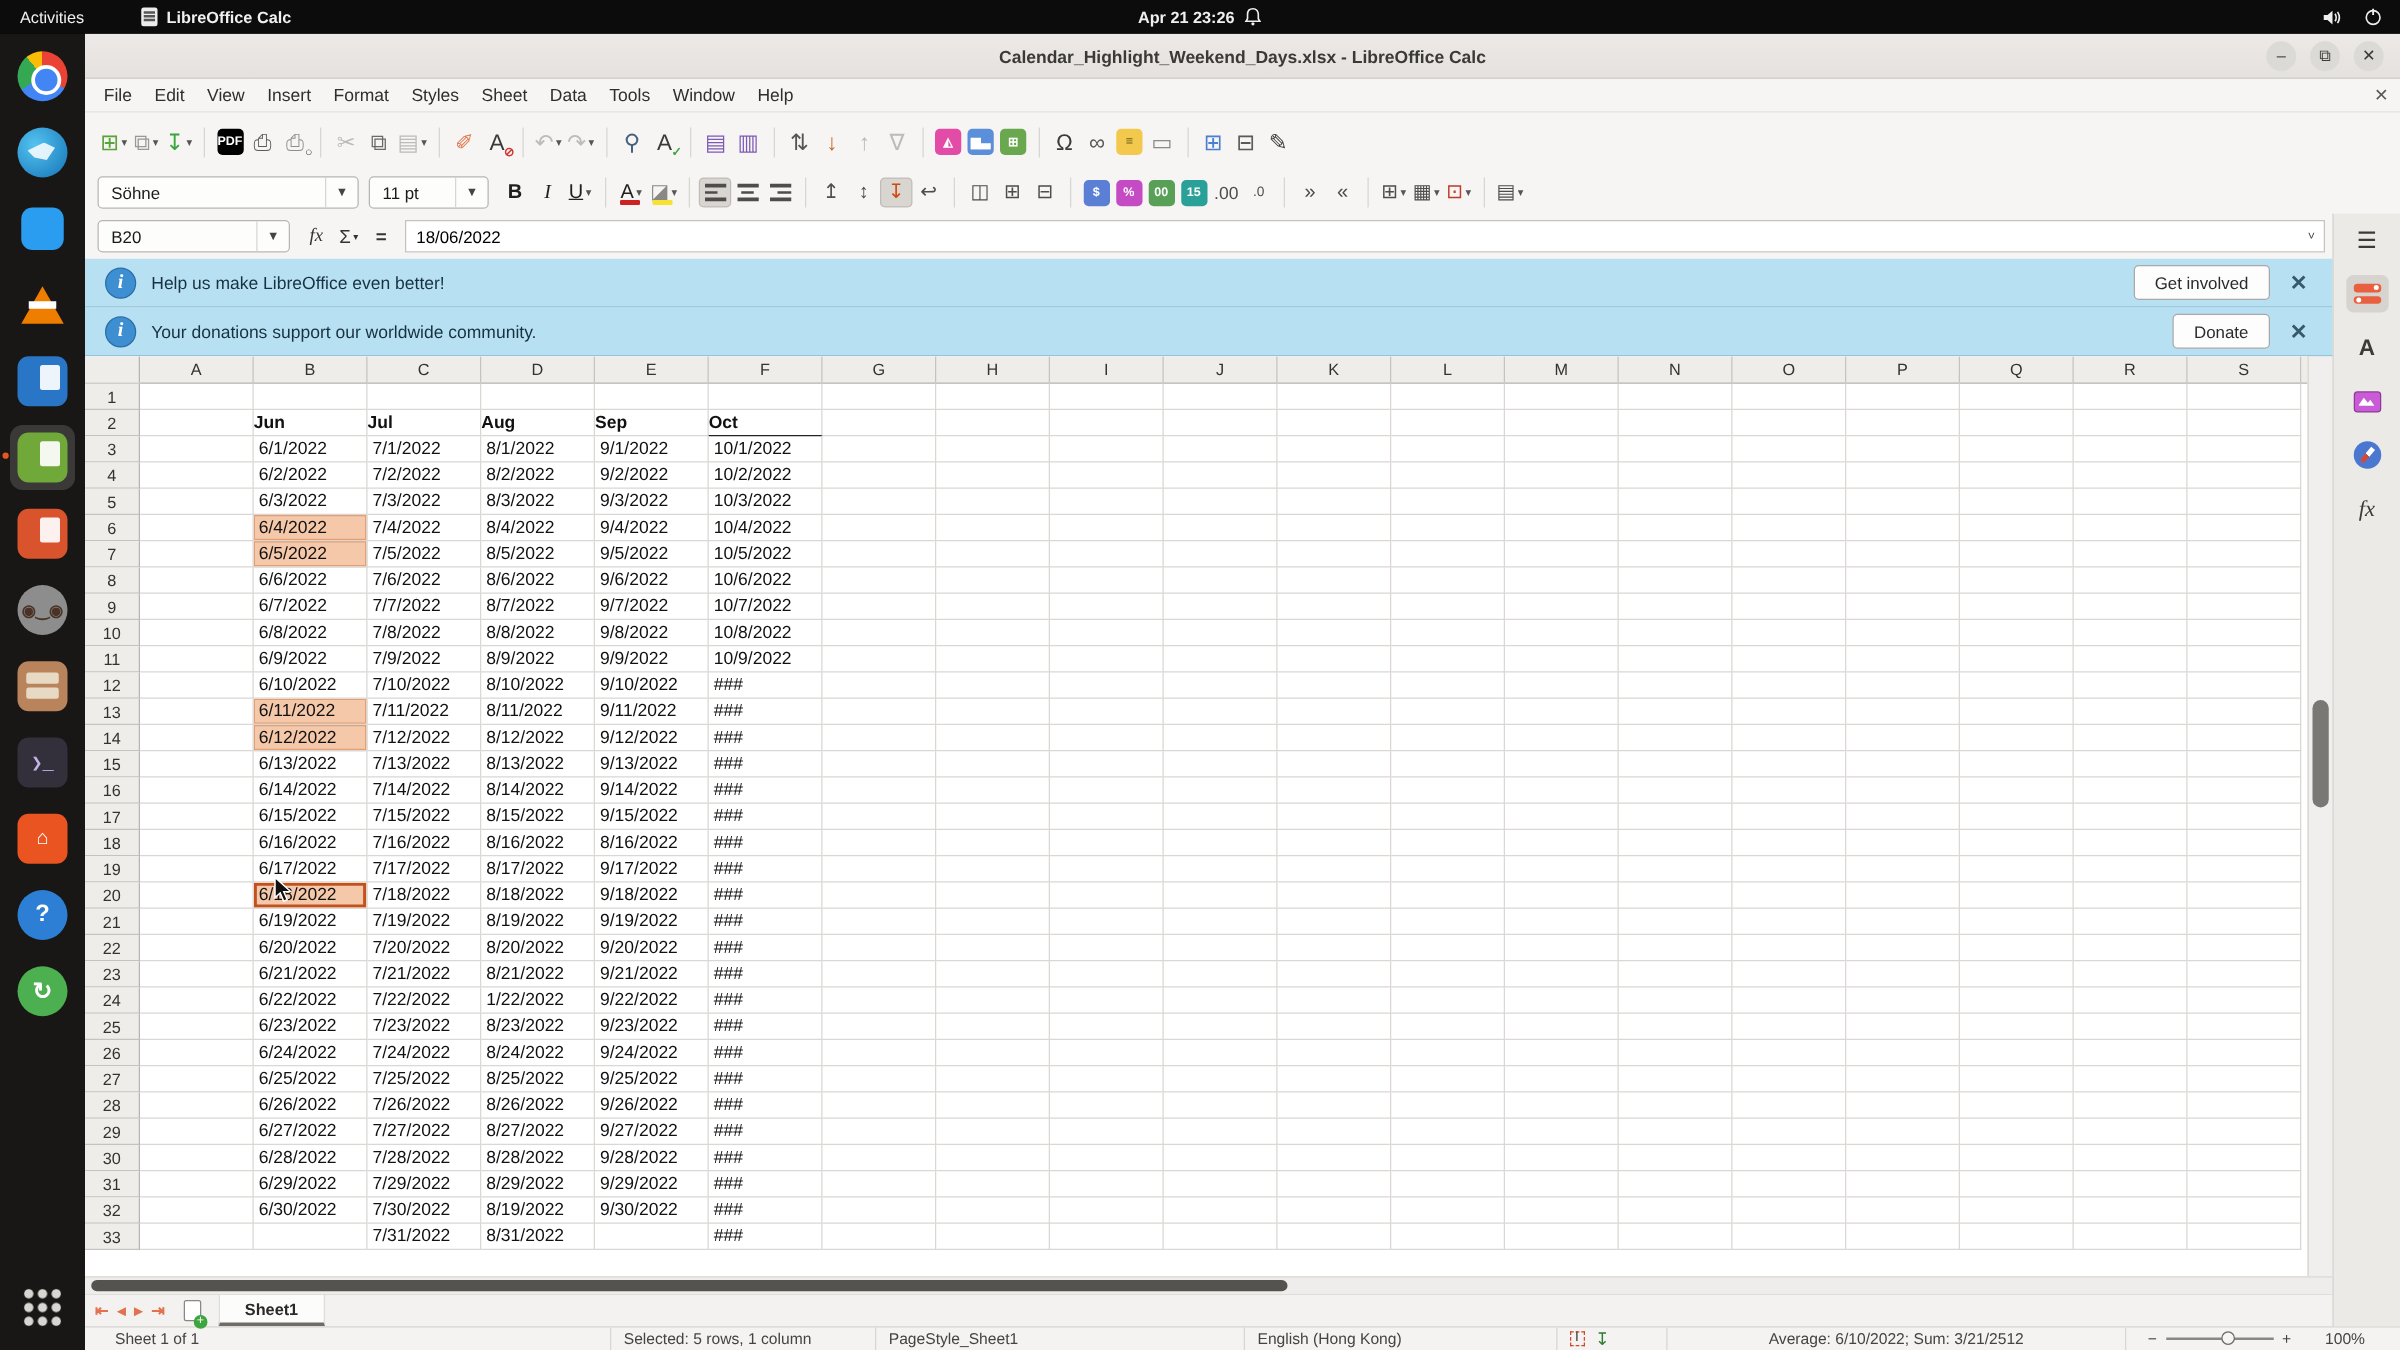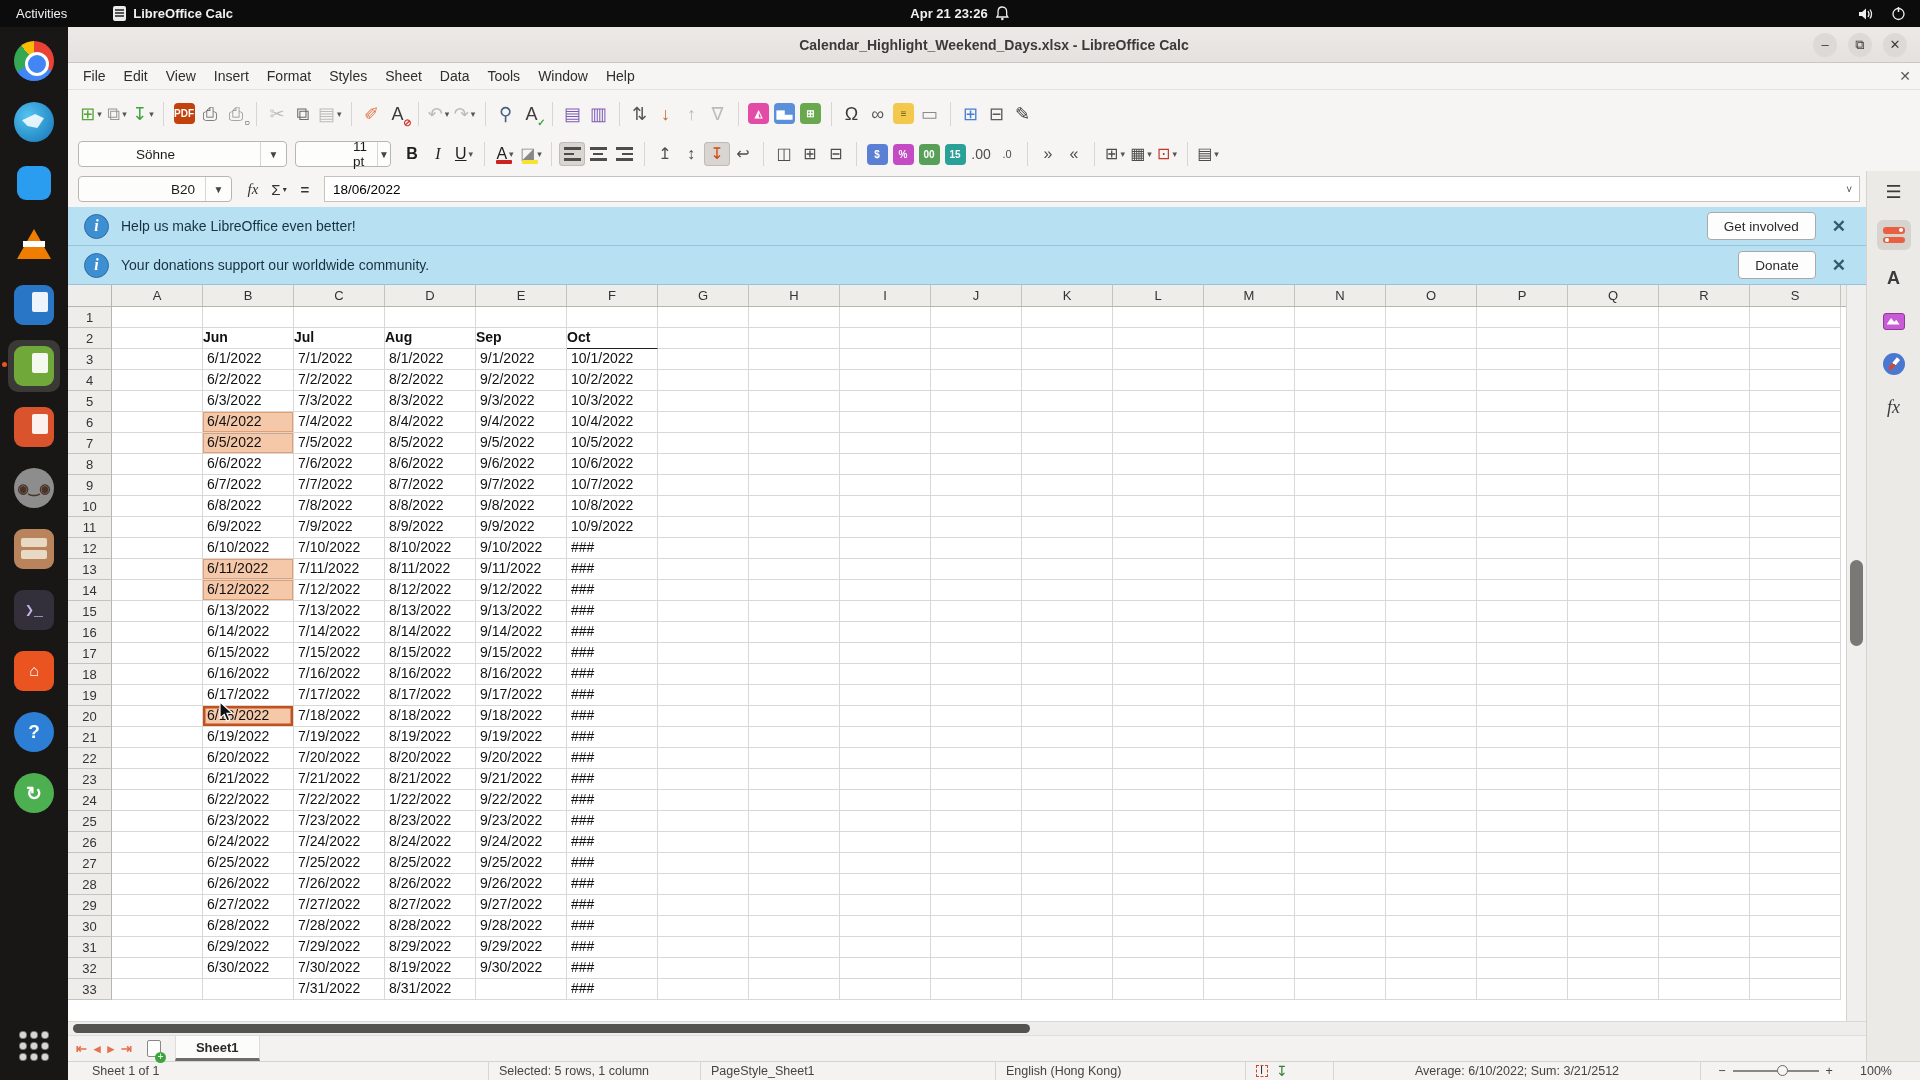--- a/index.html
+++ b/index.html
@@ -77,27 +77,27 @@
   .tb-icon .glyph { line-height:1; }
   .tb-icon .caret { font-size:9px; color:#555; margin-left:2px; }
   .tb-icon .badge { position:absolute; right:-1px; bottom:0; font-size:10px; line-height:1; font-weight:bold; }
   .tb-icon .boxi { width:21px; height:21px; border-radius:4px; color:#fff; font-size:10px;
      font-weight:bold; display:flex; align-items:center; justify-content:center; }
   .tb-icon.active { background:#d9d6d2; box-shadow:inset 0 0 0 1px #bfbcb8; }
   .colorbar { position:absolute; left:4px; bottom:2px; width:16px; height:4px; border-radius:1px; }
   .align-ic { width:17px; display:flex; flex-direction:column; gap:3px; }
   .align-ic i { display:block; height:2.5px; background:#4e4d4b; }
   .combo { height:26px; background:#fdfdfc; border:1px solid #b9b6b2; border-radius:4px;
-     display:flex; align-items:center; font-size:13.5px; color:#1a1a1a; margin-right:8px;padding-left:47px; }
+     display:flex; align-items:center; font-size:13.5px; color:#1a1a1a; margin-right:8px; }
   .combo .val { padding:0 10px; flex:1; }
   .combo .car { width:26px; border-left:1px solid #d8d6d2; height:100%; display:flex;
      align-items:center; justify-content:center; font-size:10px; color:#444; }
 
   #formulabar { height:36px; display:flex; align-items:center; padding-left:10px; }
-  #namebox { width:154px;text-align:right; }
+  #namebox { width:154px; }
   .fbtn { width:26px; height:24px; display:flex; align-items:center; justify-content:center;
      font-size:15px; color:#333; }
   #formula-input { height:26px; flex:1; margin-left:6px; margin-right:60px; background:#fff;
      border:1px solid #c6c3bf; display:flex; align-items:center; padding:0 8px; font-size:13.5px; }
   #fb-expand { position:absolute; right:68px; font-size:10px; color:#444; }
 
   .infobar { height:39px; background:#b8e0f3; border-bottom:1px solid #96c3d9; display:flex;
      align-items:center; padding:0 16px; gap:12px; }
   .info-circle { width:25px; height:25px; border-radius:50%; background:#3d8fd1;
      border:1px solid #2a6ea6; color:#fff; font-family:"Liberation Serif",serif; font-style:italic;
@@ -287,21 +287,21 @@
       <span class="tb-icon">
         <span class="glyph" style="color: rgb(154, 152, 148);">⧉</span>
         <span class="caret">▾</span>
       </span>
       <span class="tb-icon">
         <span class="glyph" style="color: rgb(61, 165, 61);">↧</span>
         <span class="caret">▾</span>
       </span>
       <span class="tb-sep"></span>
       <span class="tb-icon">
-        <span class="boxi" style="background: #c2410c;">PDF</span>
+        <span class="boxi" style="background: #000000;">PDF</span>
       </span>
       <span class="tb-icon">
         <span class="glyph" style="color: rgb(90, 90, 90);">⎙</span>
       </span>
       <span class="tb-icon">
         <span class="glyph" style="color: rgb(143, 141, 138);">⎙</span>
         <span class="badge" style="color: rgb(68, 68, 68);">○</span>
       </span>
       <span class="tb-sep"></span>
       <span class="tb-icon">

